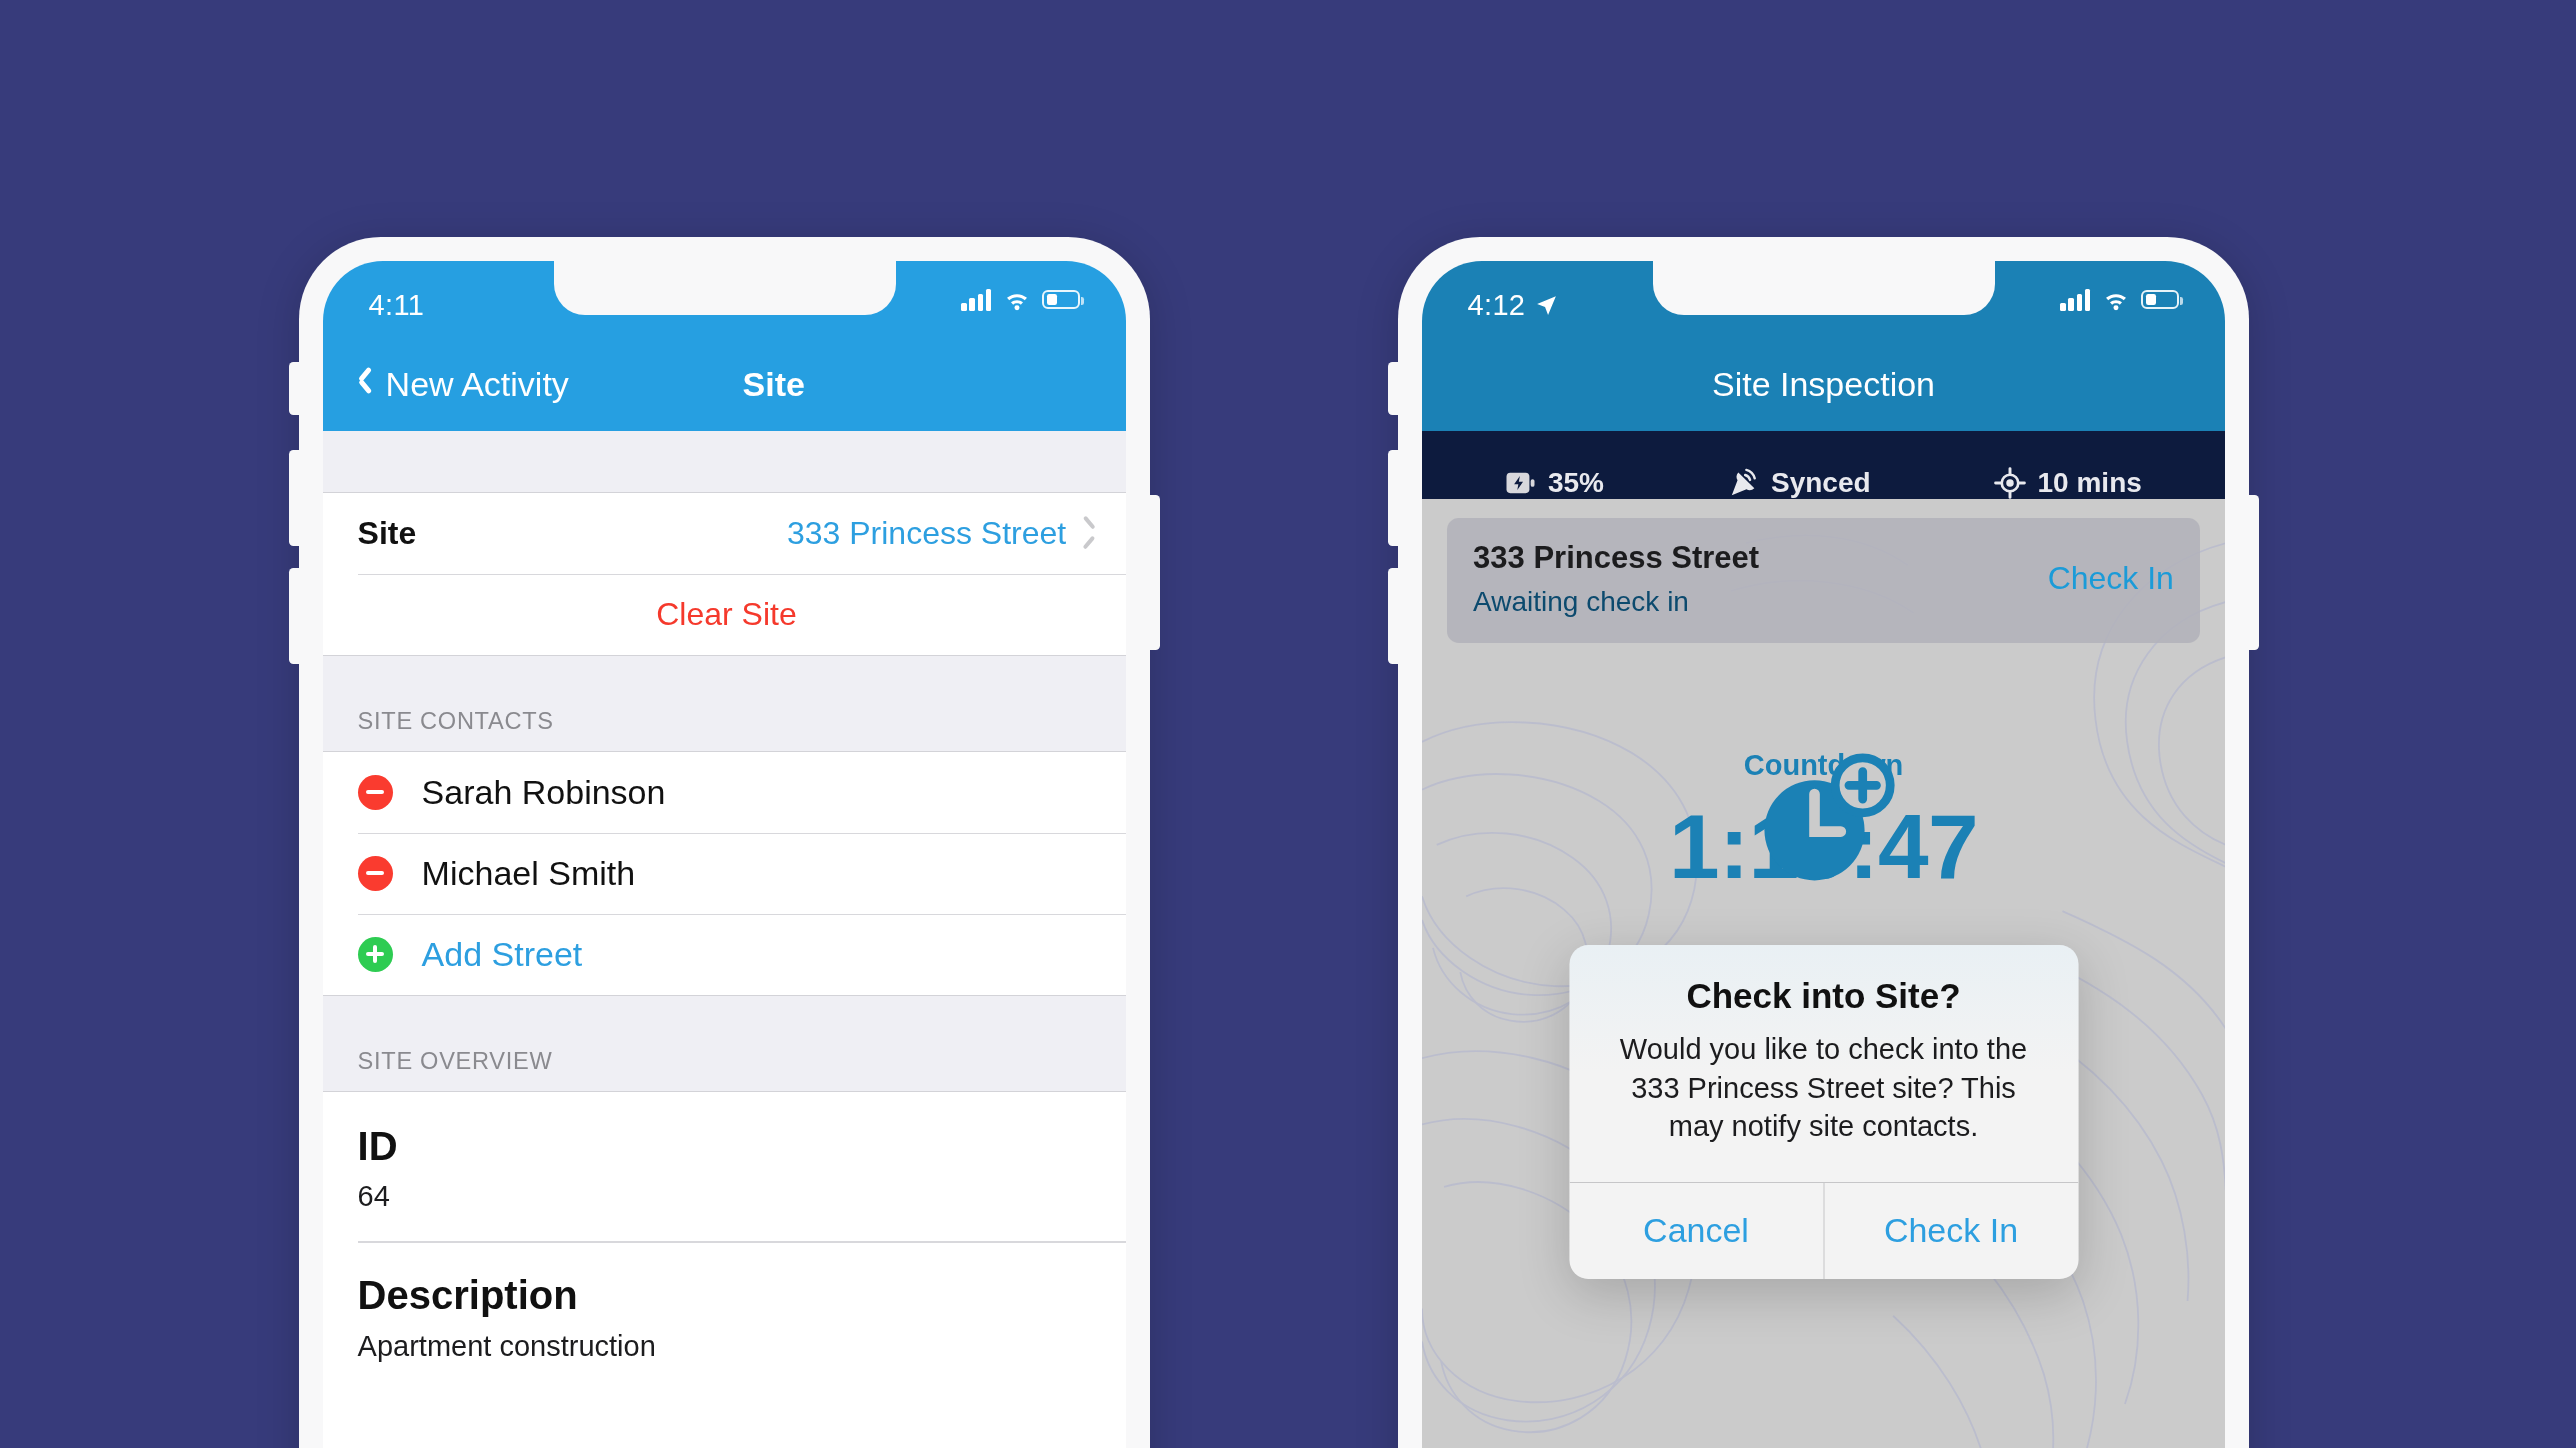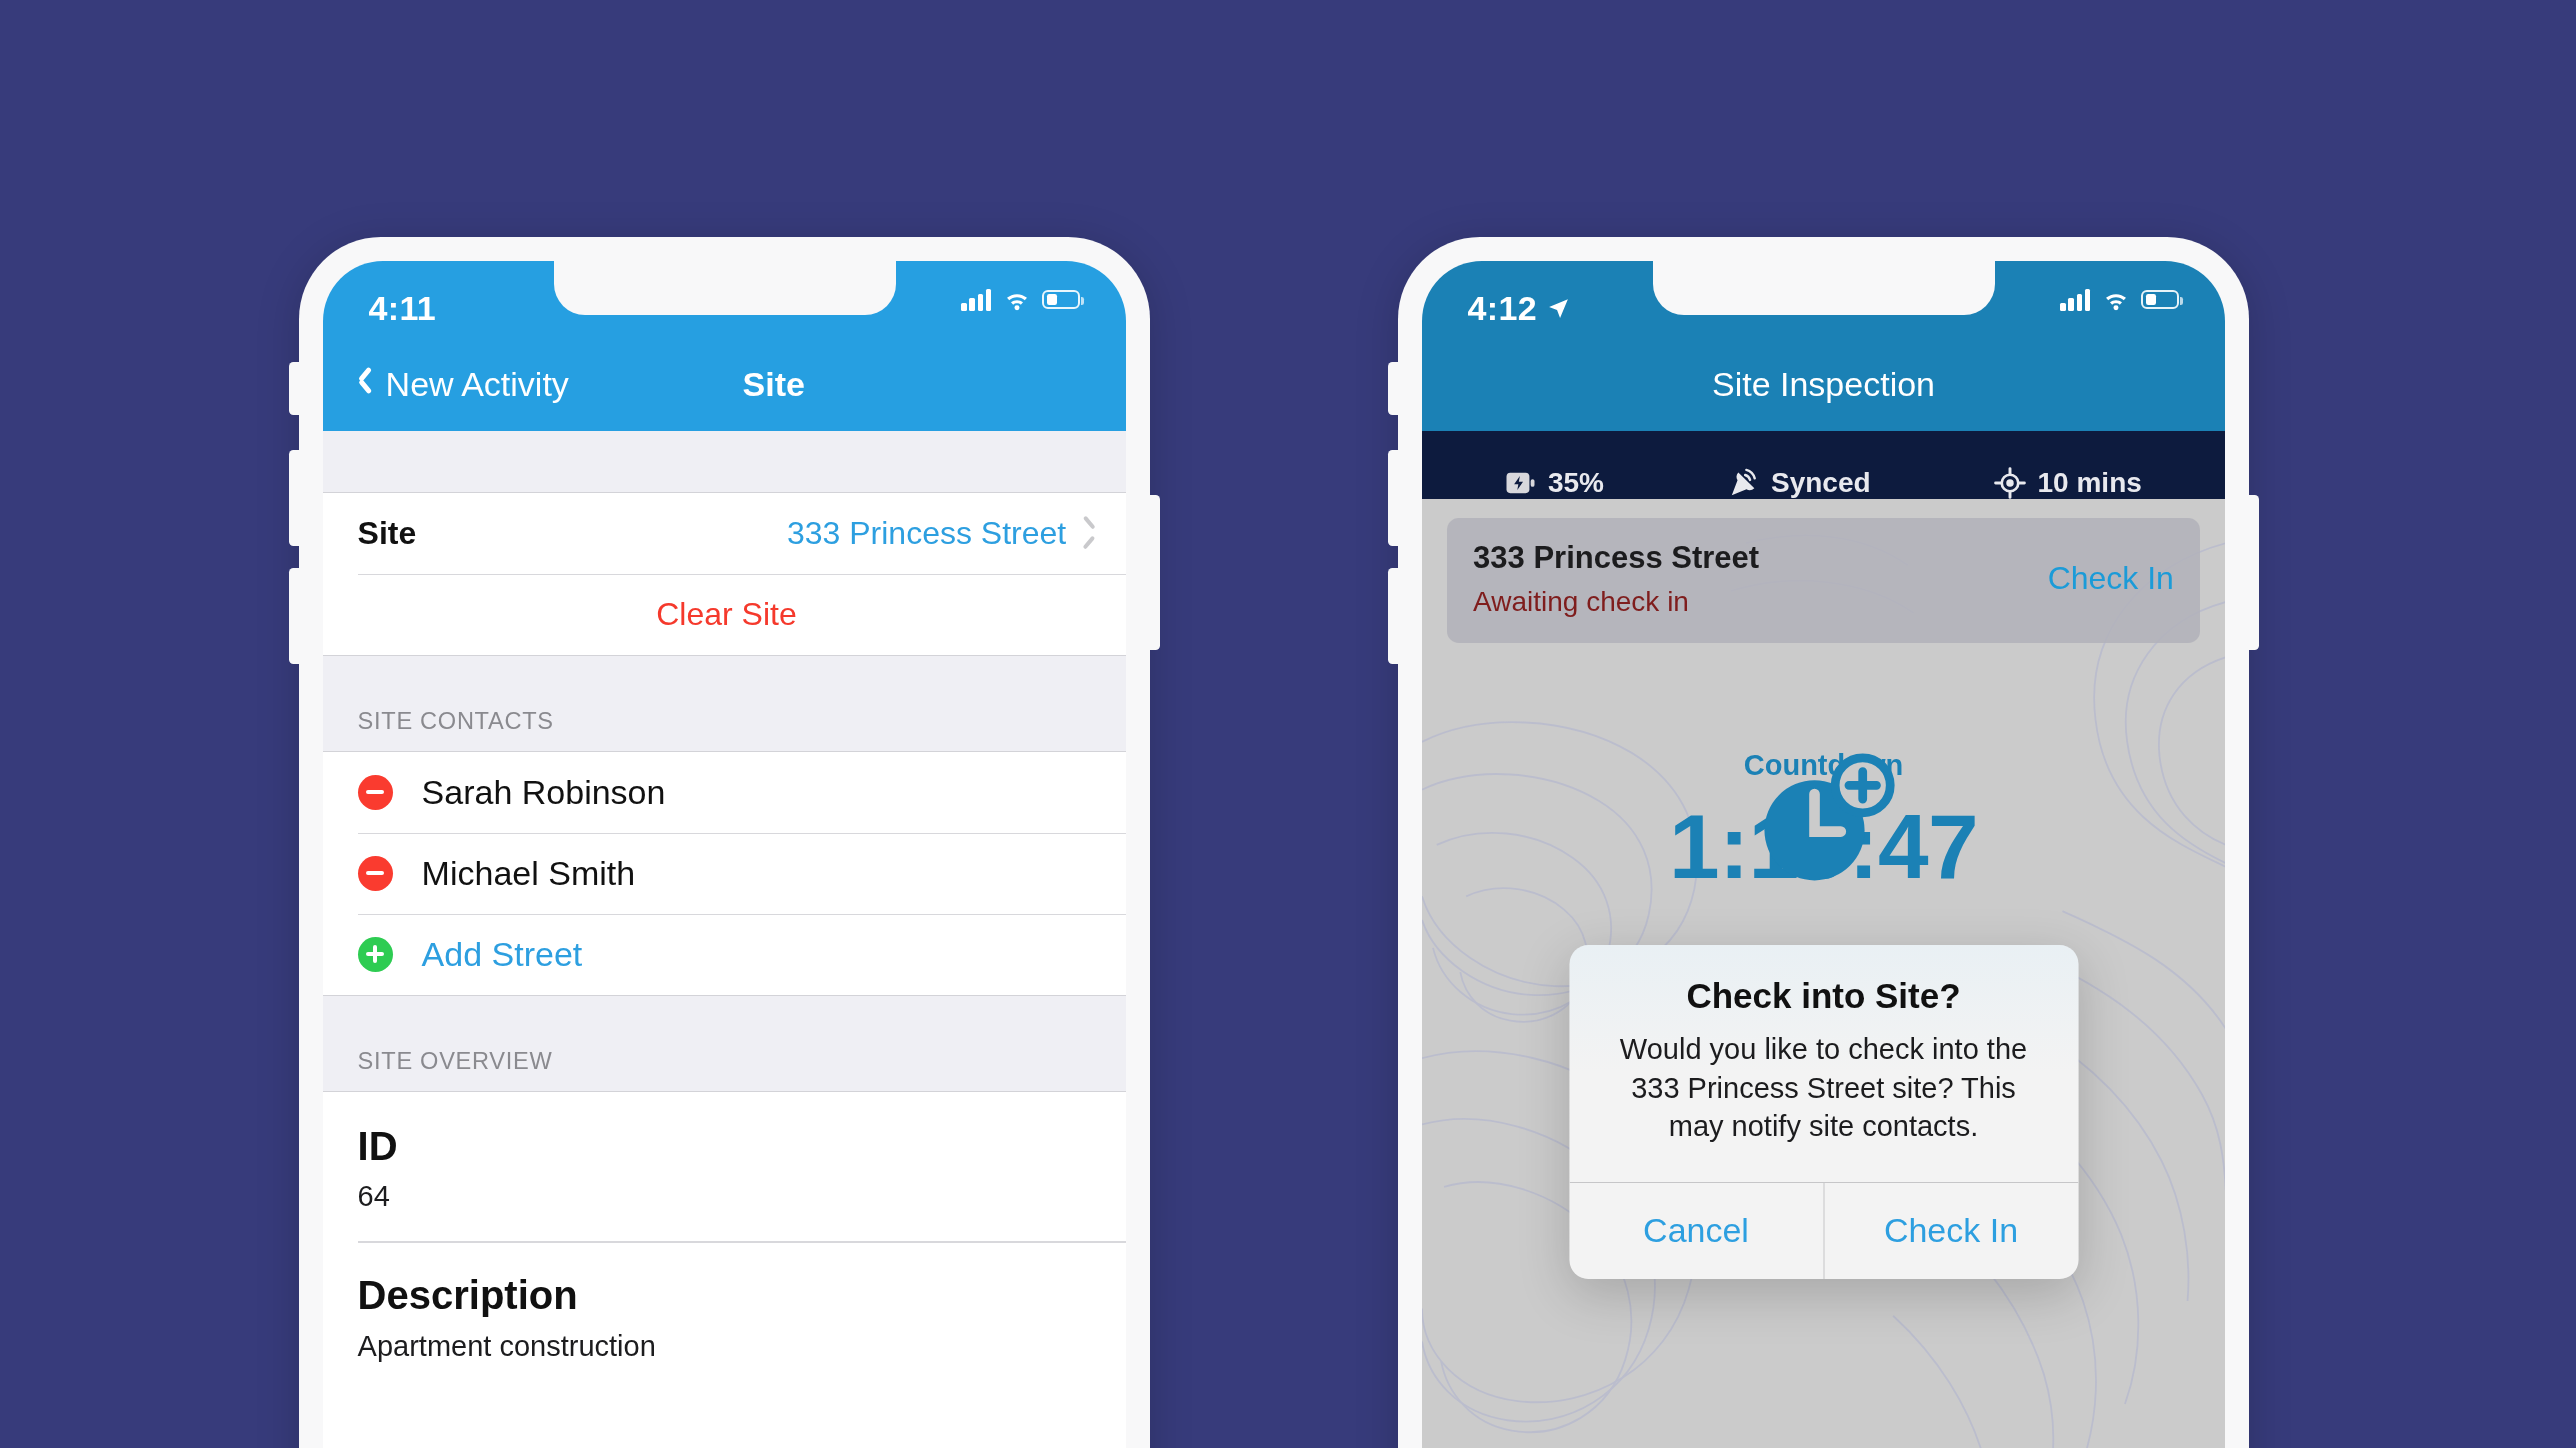--- a/index.html
+++ b/index.html
@@ -45,21 +45,21 @@
     display:flex; align-items:flex-start; justify-content:space-between;
     padding:28px 46px 0 46px;
     color:#fff;
   }
   .notch {
     position:absolute; left:50%; top:0; transform:translateX(-50%);
     width:342px; height:54px; background:#F8F8F9;
     border-radius:0 0 31px 31px;
     z-index:5;
   }
-  .status-left { display:flex; align-items:center; gap:8.8px; font-size:34px; font-weight:700; letter-spacing:0.3px; }
+  .status-left { display:flex; align-items:center; gap:8.8px; font-size:29px; font-weight:400; letter-spacing:0.3px; }
   .status-right { display:flex; align-items:center; gap:11.8px; }
 
   .sig { display:flex; align-items:flex-end; gap:2.9px; height:22px; }
   .sig i { display:block; width:5.2px; background:#fff; border-radius:1.5px; }
   .sig i:nth-child(1){ height:8px; }
   .sig i:nth-child(2){ height:12.5px; }
   .sig i:nth-child(3){ height:17px; }
   .sig i:nth-child(4){ height:21.3px; }
 
   .batt {
@@ -137,21 +137,21 @@
   
   .map { position:relative; background:#CBCBCB; height:1089px; overflow:hidden; }
   .map svg { position:absolute; inset:0; width:100%; height:100%; }
 
   .site-card {
     position:absolute; left:25px; right:25px; top:19px;
     background:rgba(178,178,186,0.85); border-radius:11.8px;
     padding:22px 26.5px 25px 26.5px; display:flex; align-items:center;
   }
   .site-card-title { font-size:31px; font-weight:700; color:#1C1C1E; }
-  .site-card-sub   { font-size:28px; color:#7f1d1d; margin-top:10.3px; }
+  .site-card-sub   { font-size:28px; color:#0c4a6e; margin-top:10.3px; }
   .site-card-action{ margin-left:auto; font-size:32px; color:#1B9BD8; }
 
   .countdown-wrap { position:absolute; left:0; right:0; top:250px; text-align:center; }
   .countdown-head { display:flex; align-items:center; justify-content:center; gap:13.2px;
                     color:#1B81B5; font-size:29px; font-weight:700; }
   .countdown-time { margin-top:13.2px; font-size:91px; font-weight:700; color:#1B81B5; letter-spacing:-0.7px; }
 
   
   .alert {
     position:absolute; left:50%; top:446px; transform:translateX(-50%);

